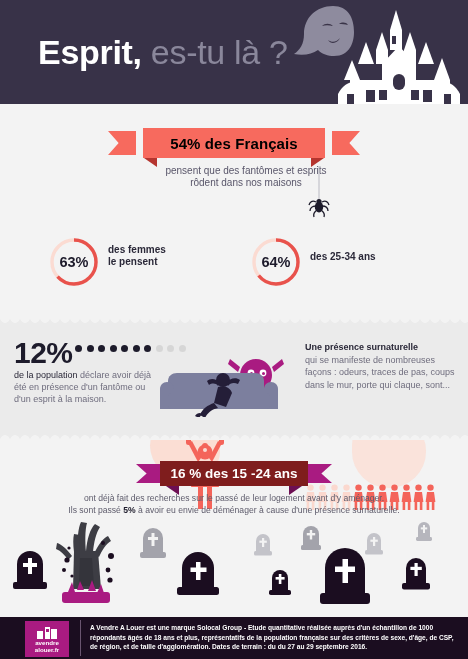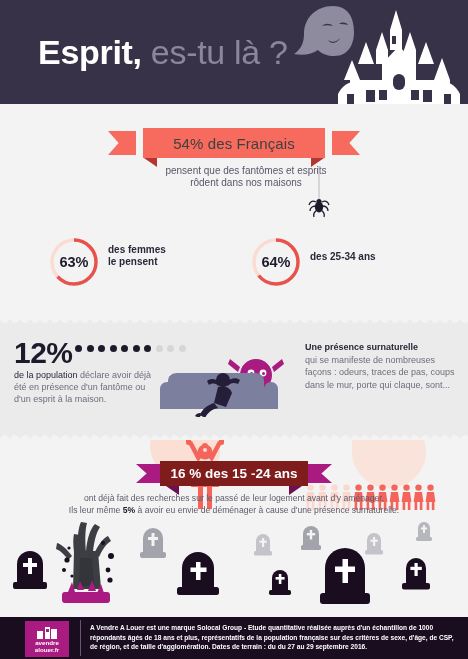--- a/index.html
+++ b/index.html
@@ -18,21 +18,21 @@
   .t-light{color:#8a879b;font-weight:normal;}
   .ghost{position:absolute;left:292px;top:4px;}
   .castle{position:absolute;left:330px;top:2px;}
   .header-bottom{position:absolute;left:0;top:104px;width:468px;height:6px;background:#f3f3f3;}
 
   
   .banner1-wrap{position:absolute;left:0;top:128px;width:468px;height:34px;}
   .ribbon{position:relative;margin:0 auto;height:30px;}
   .ribbon-body{position:absolute;left:50%;transform:translateX(-50%);height:30px;background:#f76a5e;
     display:flex;align-items:center;justify-content:center;z-index:3;}
-  .ribbon-label{color:#404040;font-weight:normal;font-size:15px;letter-spacing:0.1px;white-space:nowrap;}
+  .ribbon-label{color:#000000;font-weight:bold;font-size:15px;letter-spacing:0.1px;white-space:nowrap;}
   .ribbon-tail{position:absolute;top:3px;width:28px;height:24px;background:#f76a5e;z-index:2;}
   .ribbon-tail.l{left:0;clip-path:polygon(0 0,100% 0,100% 100%,0 100%,38% 50%);}
   .ribbon-tail.r{right:0;clip-path:polygon(0 0,100% 0,62% 50%,100% 100%,0 100%);}
   .ribbon-fold{position:absolute;top:30px;width:13px;height:9px;background:#b5352f;z-index:1;}
   .ribbon-fold.l{clip-path:polygon(0 0,100% 0,100% 100%);}
   .ribbon-fold.r{clip-path:polygon(0 0,100% 0,0 100%);}
 
   .banner1-sub{position:absolute;left:12px;top:165px;width:468px;text-align:center;
     font-size:10px;line-height:12px;color:#59566a;}
 
@@ -378,21 +378,21 @@
       <div class="ribbon-tail r"></div>
       <div class="ribbon-fold l" style="left:30px;"></div>
       <div class="ribbon-fold r" style="right:30px;"></div>
       <div class="ribbon-body" style="width:148px;height:25px;">
         <span class="ribbon2-label">16 % des 15 -24 ans</span>
       </div>
     </div>
   </div>
   <div class="banner2-sub">
     <div>ont déjà fait des recherches sur le passé de leur logement avant d'y aménager.</div>
-    <div><span>Ils leur même </span><b>5%</b><span> à avoir eu envie de déménager à cause d'une présence surnaturelle.</span></div>
+    <div><span>Ils sont passé </span><b>5%</b><span> à avoir eu envie de déménager à cause d'une présence surnaturelle.</span></div>
   </div>
 
   <div class="graveyard">
     <svg class="tomb" style="left:12px;top:28px;" width="36" height="45" viewBox="0 0 36 45">
       <path d="M5 18a13 13 0 0 1 26 0v19H5z" fill="#1b0d20"></path>
       <rect x="1" y="36" width="34" height="7" rx="2" fill="#1b0d20"></rect>
       <rect x="16" y="12" width="4" height="16" fill="#fff"></rect>
         <rect x="11" y="17" width="14" height="4" fill="#fff"></rect>
     </svg>
 

